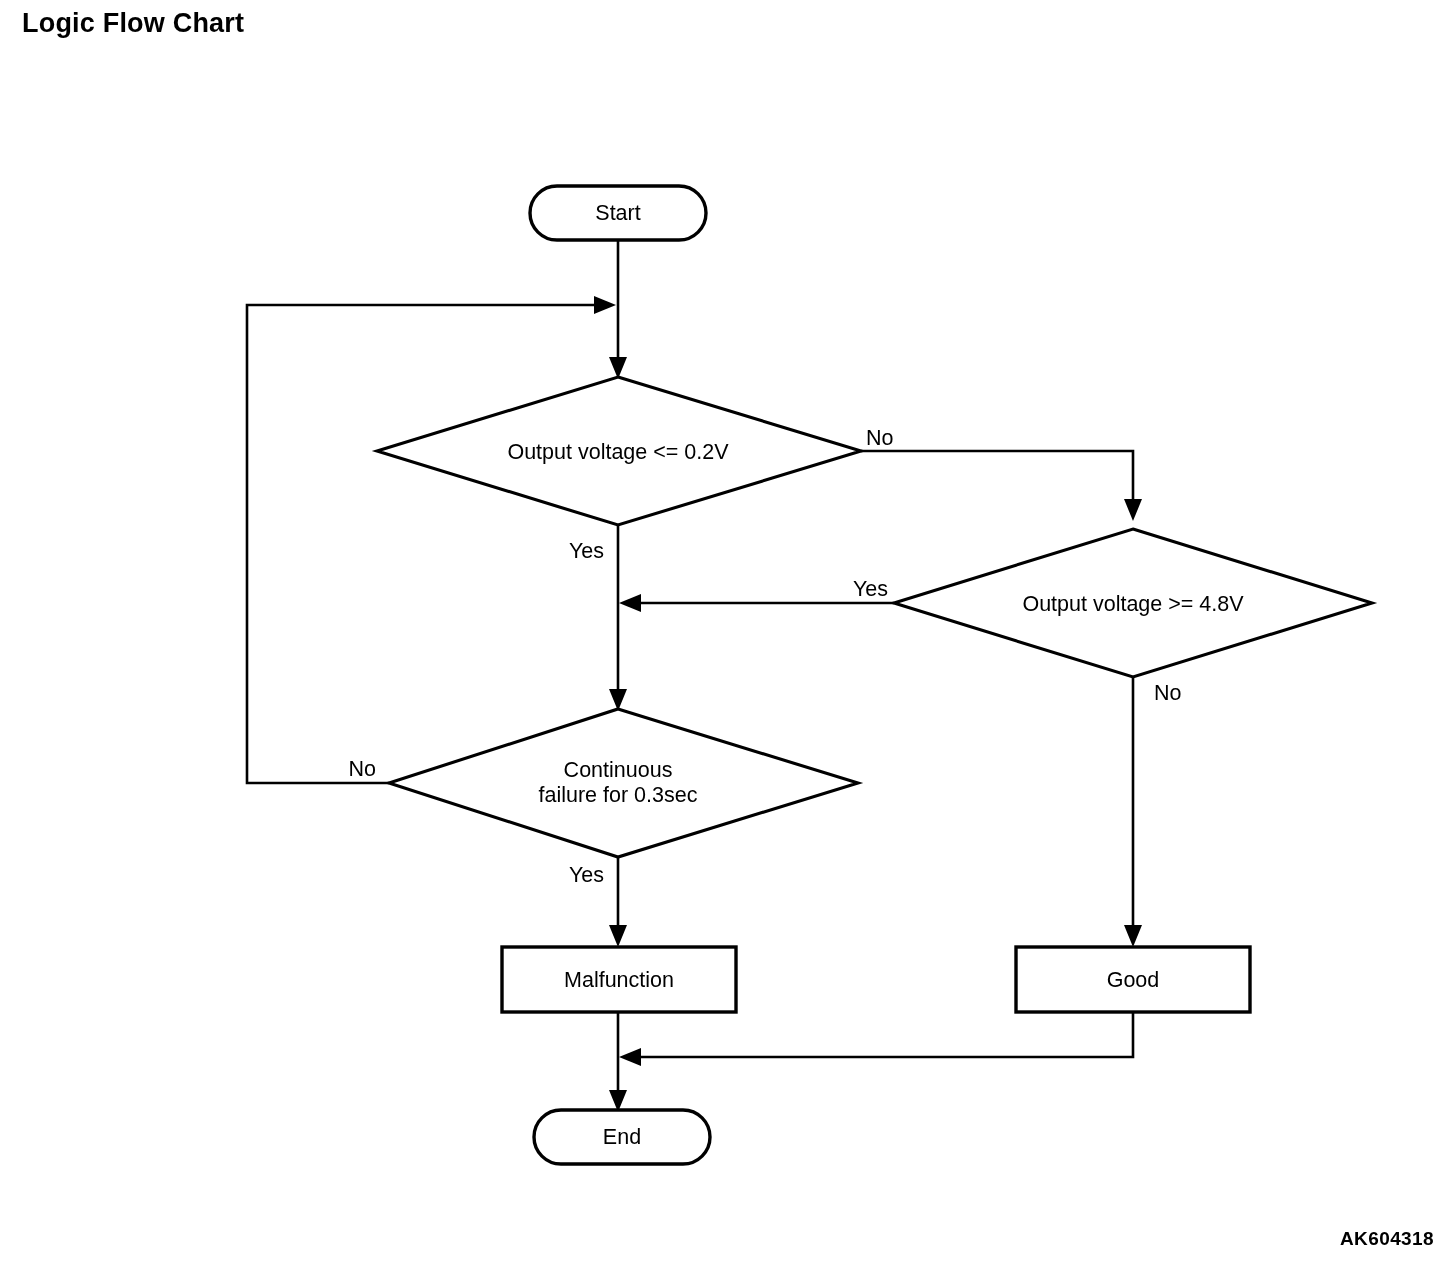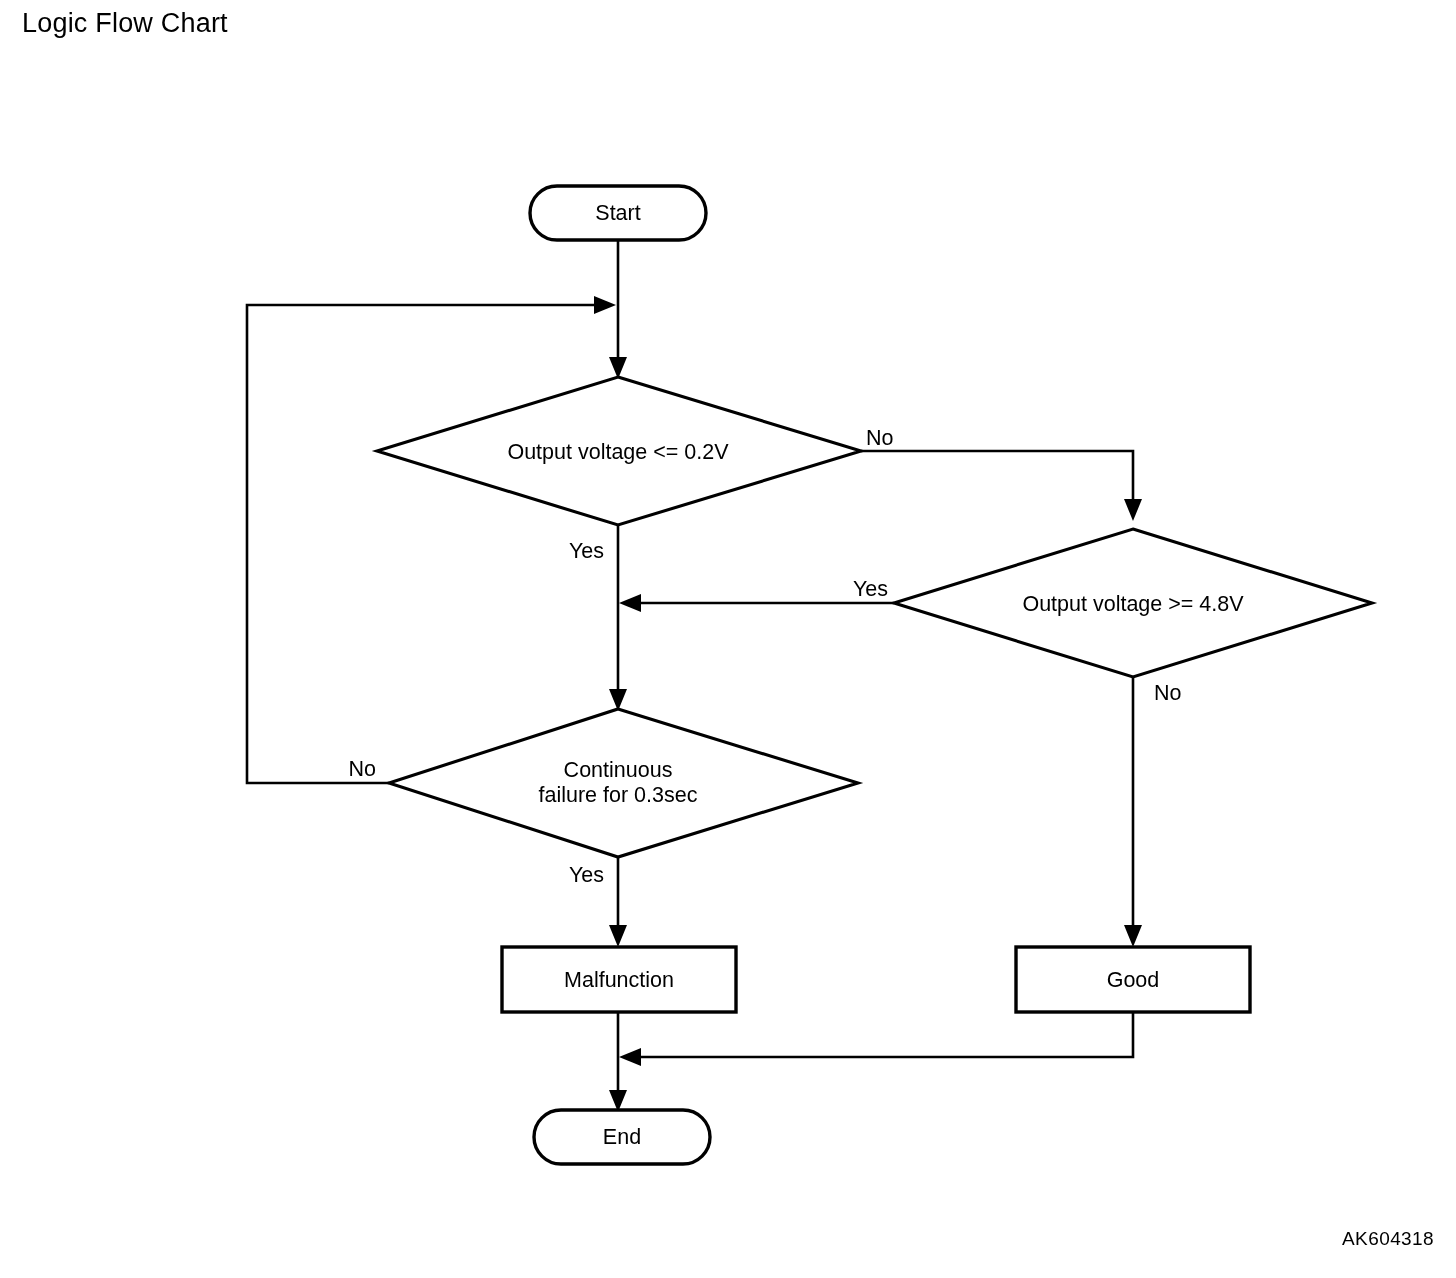--- a/index.html
+++ b/index.html
@@ -13,31 +13,31 @@
     height: 1278px;
     position: relative;
     font-family: "Liberation Sans", sans-serif;
     overflow: hidden;
   }
   #page-title {
     position: absolute;
     left: 22px;
     top: 8px;
     font-size: 27px;
-    font-weight: normal;
+    font-weight: bold;
     letter-spacing: 0.2px;
     color: #000000;
     white-space: nowrap;
   }
   #figure-code {
     position: absolute;
     right: 22px;
     top: 1228px;
     font-size: 19px;
-    font-weight: normal;
+    font-weight: bold;
     letter-spacing: 0.4px;
     color: #000000;
     white-space: nowrap;
   }
   #flow-svg {
     position: absolute;
     left: 0;
     top: 0;
   }
   .node-shape {

